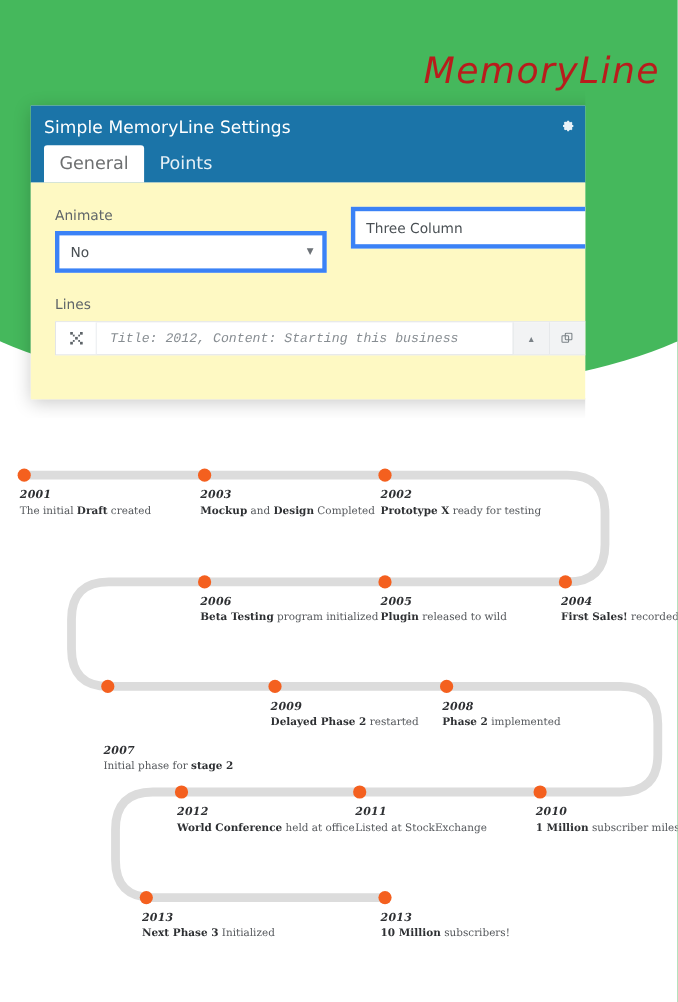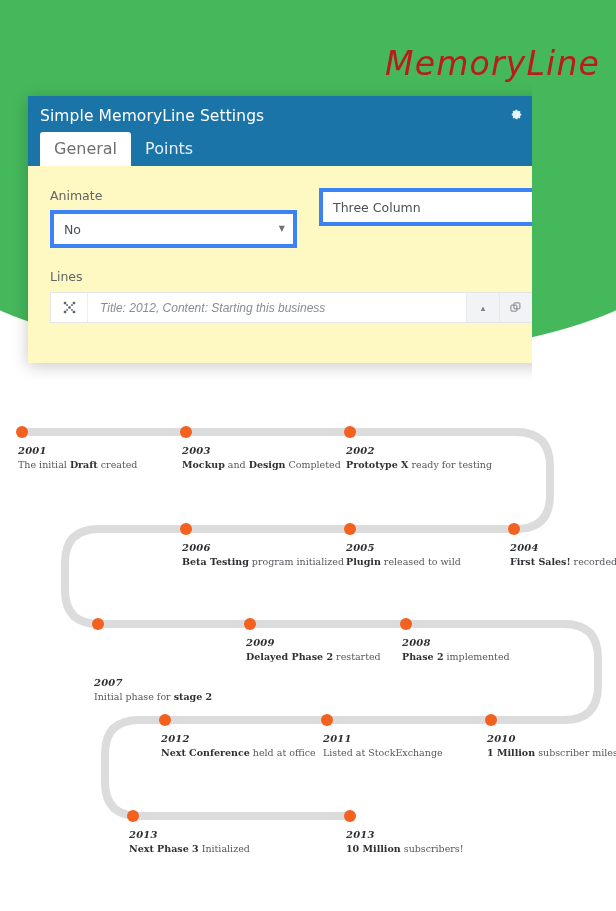--- a/index.html
+++ b/index.html
@@ -178,21 +178,21 @@
     background: #fff;
   }
   #line-desc {
     flex: 1;
     display: flex;
     align-items: center;
     padding-left: 12px;
     font-size: 12px;
     font-style: italic;
     color: #878d92;
-    font-family: Liberation Sans, sans-serif;
+    font-family: Liberation Mono, monospace;
     white-space: nowrap;
     overflow: hidden;
   }
   .line-act {
     width: 32px;
     display: flex;
     align-items: center;
     justify-content: center;
     border-left: 1px solid #e6e8ea;
     background: #f2f3f4;
@@ -394,21 +394,21 @@
       <div class="tl-entry" style="left: 246px; top: 237px;">
         <div class="tl-year">2009</div>
         <div class="tl-text"><b>Delayed Phase 2</b> restarted</div>
       </div>
       <div class="tl-entry" style="left: 402px; top: 237px;">
         <div class="tl-year">2008</div>
         <div class="tl-text"><b>Phase 2</b> implemented</div>
       </div>
       <div class="tl-entry" style="left: 161px; top: 333px;">
         <div class="tl-year">2012</div>
-        <div class="tl-text"><b>Next Conference</b> held at office</div>
+        <div class="tl-text"><b>World Conference</b> held at office</div>
       </div>
       <div class="tl-entry" style="left: 323px; top: 333px;">
         <div class="tl-year">2011</div>
         <div class="tl-text">Listed at StockExchange</div>
       </div>
       <div class="tl-entry" style="left: 487px; top: 333px;">
         <div class="tl-year">2010</div>
         <div class="tl-text"><b>1 Million</b> subscriber milestone reached</div>
       </div>
       <div class="tl-entry" style="left: 129px; top: 429px;">

